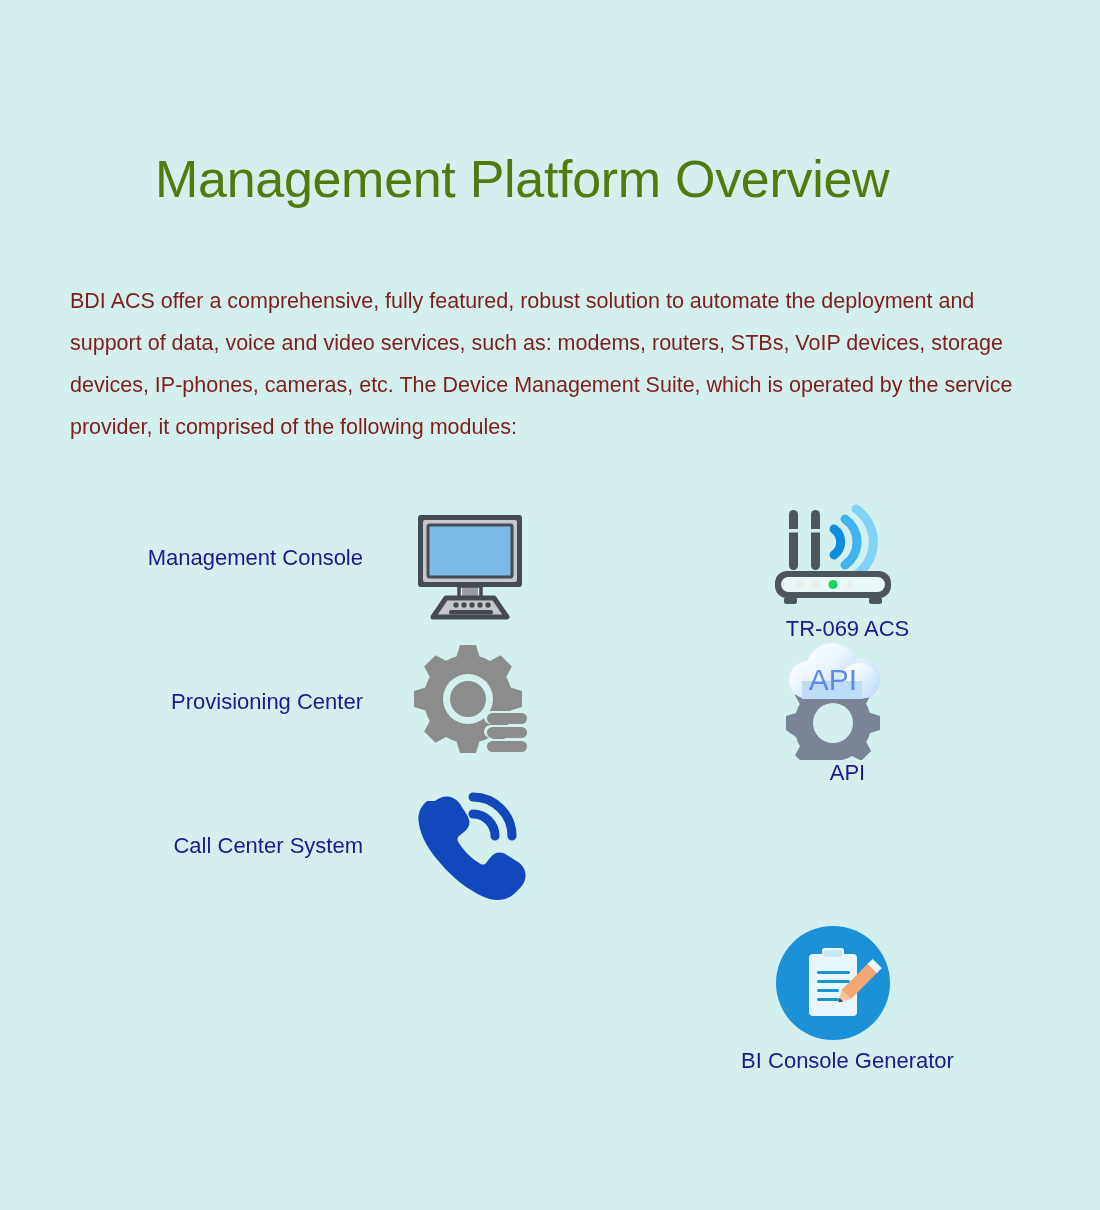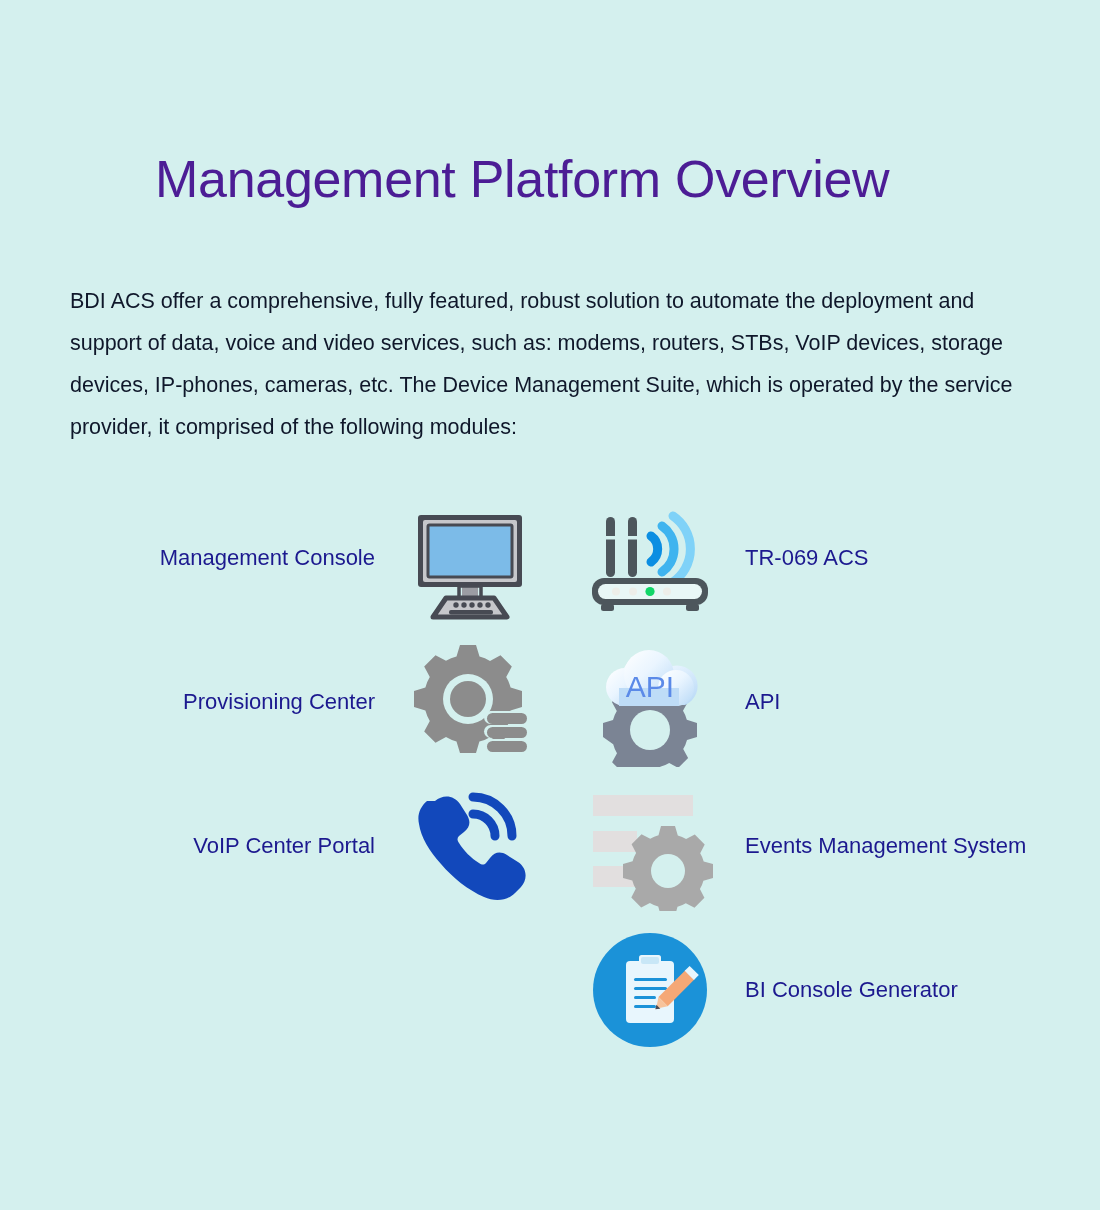--- a/index.html
+++ b/index.html
@@ -24,33 +24,33 @@
   }
 
   
   .page-title {
     position: absolute;
     left: 155px;
     top: 116px;
     font-size: 52px;
     line-height: 1.1;
     font-weight: 400;
-    color: #4c1d95;
+    color: #4d7c0f;
     letter-spacing: -0.3px;
     white-space: nowrap;
   }
 
   .intro-paragraph {
     position: absolute;
     left: 70px;
     top: 258px;
     width: 960px;
     font-size: 21.5px;
     line-height: 42px;
-    color: #0f172a;
+    color: #7f1d1d;
     font-weight: 400;
   }
 
   
   .modules {
     position: absolute;
     left: 0;
     top: 486px;
     width: 1100px;
   }
@@ -65,26 +65,28 @@
     position: absolute;
     display: flex;
     align-items: center;
     height: 144px;
   }
 
   .module.left {
     left: 120px;
     width: 415px;
     justify-content: flex-end;
+    gap: 12px;
   }
 
   .module.right {
     left: 585px;
     width: 495px;
     justify-content: flex-start;
+    flex-direction: column;
   }
 
   .module-label {
     font-size: 22px;
     color: #1c198f;
     white-space: nowrap;
     font-weight: 400;
   }
 
   .module.left .module-label { margin-right: 30px; }
@@ -209,48 +211,32 @@
             <text x="65" y="60" text-anchor="middle" font-family="'Liberation Sans', sans-serif" font-size="30" font-weight="400" fill="#5b8ae8">API</text>
           </svg>
         </span>
         <span class="module-label">API</span>
       </div>
     </div>
 
     <div class="module-row">
 
       <div class="module left">
-        <span class="module-label">VoIP Center Portal</span>
+        <span class="module-label">Call Center System</span>
         <span class="icon-box">
           <svg viewBox="0 0 130 130" xmlns="http://www.w3.org/2000/svg">
 
             <path d="M30 20 c8-7 19-6 25 3 l7 11 c4 7 3 12-3 17 l-5 4 c-2 2-2 4 0 7 5 8 12 15 20 20 3 2 5 2 7 0 l4-5 c5-6 10-7 17-3 l11 7 c9 6 10 17 3 25 l-6 6 c-8 8-20 9-31 4 -16-7-31-19-43-33 -12-13-20-27-22-40 -2-9 1-17 8-23 Z" fill="#1248bb"></path>
 
             <path d="M68 33 A 22 22 0 0 1 90 55" fill="none" stroke="#1248bb" stroke-width="9" stroke-linecap="round"></path>
             <path d="M68 16 A 39 39 0 0 1 107 55" fill="none" stroke="#1248bb" stroke-width="9" stroke-linecap="round"></path>
           </svg>
         </span>
       </div>
 
-      <div class="module right">
-        <span class="icon-box">
-          <svg viewBox="0 0 130 130" xmlns="http://www.w3.org/2000/svg">
-
-            <rect x="8" y="14" width="100" height="21" fill="#e2dfdf"></rect>
-            <rect x="8" y="50" width="44" height="21" fill="#e2dfdf"></rect>
-            <rect x="8" y="85" width="44" height="21" fill="#e2dfdf"></rect>
-
-            <g fill="#a9a9a9">
-              <path d="M76 45 h14 l2.8 9.6 a30 30 0 0 1 8.3 3.5 l8.7-4.5 9.9 9.9 -4.5 8.7 a30 30 0 0 1 3.5 8.3 L128 83 v14 l-9.6 2.8 a30 30 0 0 1 -3.5 8.3 l4.5 8.7 -9.9 9.9 -8.7-4.5 a30 30 0 0 1 -8.3 3.5 L90 135 H76 l-2.8-9.6 a30 30 0 0 1 -8.3-3.5 l-8.7 4.5 -9.9-9.9 4.5-8.7 a30 30 0 0 1 -3.5-8.3 L38 97 V83 l9.6-2.8 a30 30 0 0 1 3.5-8.3 l-4.5-8.7 9.9-9.9 8.7 4.5 a30 30 0 0 1 8.3-3.5 Z"></path>
-            </g>
-            <circle cx="83" cy="90" r="17" fill="#d4f0ee"></circle>
-          </svg>
-        </span>
-        <span class="module-label">Events Management System</span>
-      </div>
     </div>
 
     <div class="module-row">
 
 
       <div class="module right">
         <span class="icon-box">
           <svg viewBox="0 0 130 130" xmlns="http://www.w3.org/2000/svg">
             <circle cx="65" cy="65" r="57" fill="#1b92d8"></circle>
 

